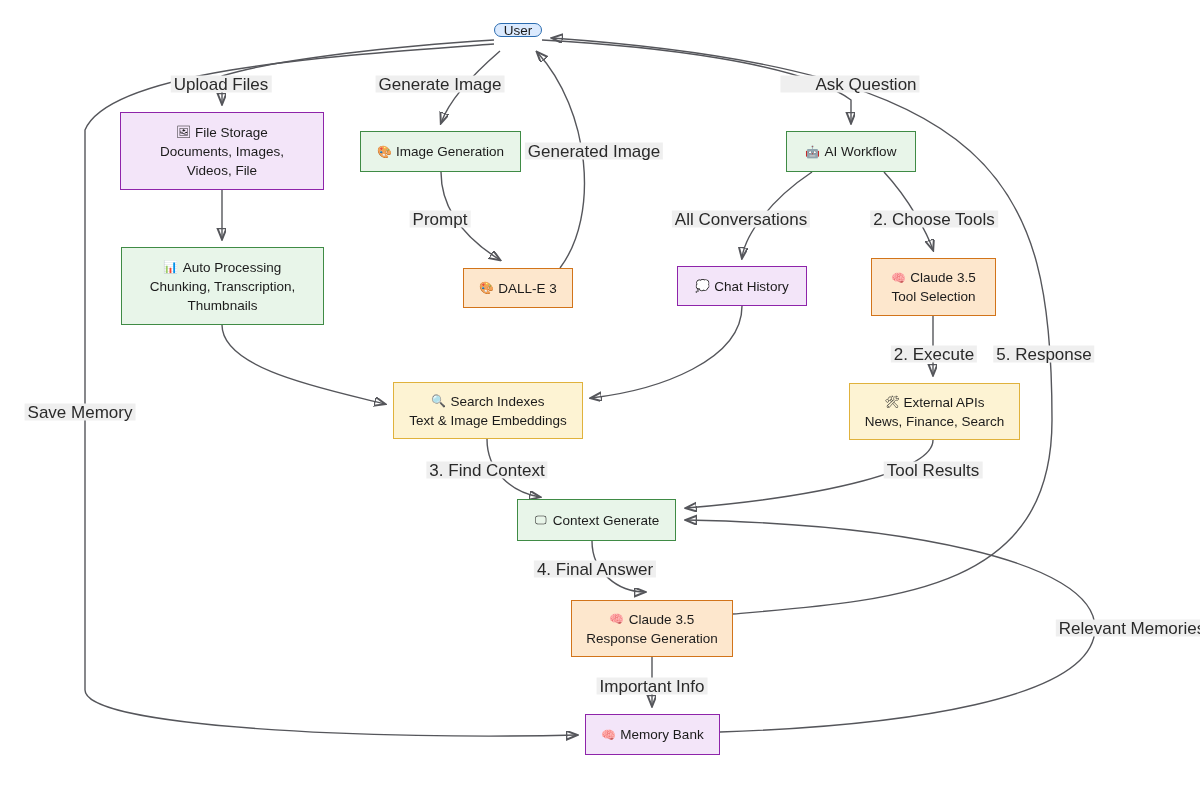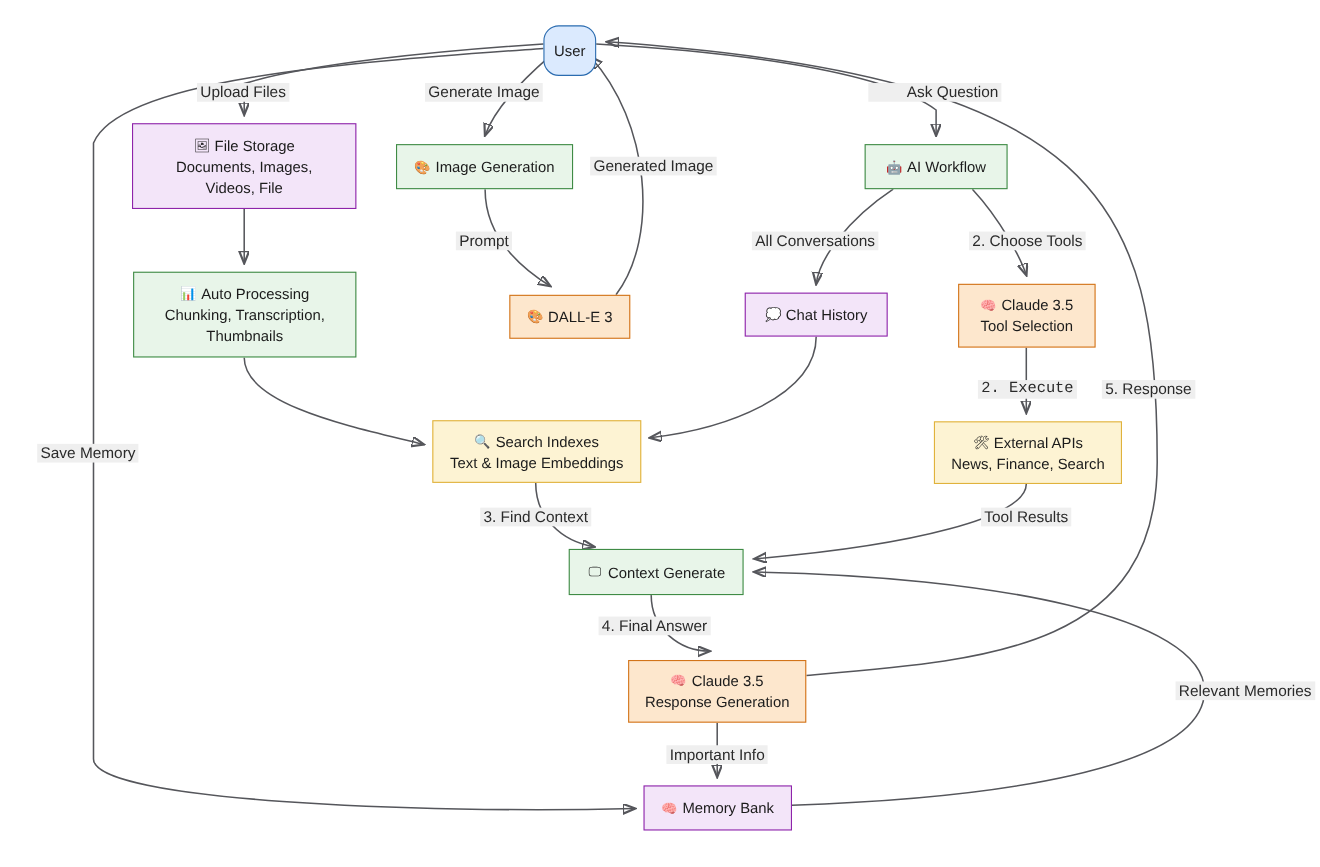--- a/index.html
+++ b/index.html
@@ -78,21 +78,21 @@
     border-color: #d2741a;
   }
   .n-yellow {
     background: #fdf3d3;
     border-color: #e0b23c;
   }
   .elabel {
     position: absolute;
     background: #efefef;
     color: #2a2a2a;
-    font-size: 14px;
+    font-size: 17px;
     line-height: 15px;
     padding: 1px 3px;
     white-space: nowrap;
     transform: translate(-50%, -50%);
   }
 </style>
 </head>
 <body>
 
 <div id="canvas">
@@ -134,21 +134,21 @@
 
     <path d="M733,614 C900,600 1052,590 1052,420 C1052,180 1000,70 552,38" marker-end="url(#ah)"></path>
 
     <path d="M652,657 L652,706" marker-end="url(#ah)"></path>
 
     <path d="M494,44 C330,56 110,70 85,130 L85,690 C85,728 380,740 577,735" marker-end="url(#ah)"></path>
 
     <path d="M720,732 C900,726 1095,700 1095,628 C1095,560 900,524 686,520" marker-end="url(#ah)"></path>
   </svg>
 
-  <div class="node n-user" style="left:494px; top:23px; width:48px; height:46px;">
+  <div class="node n-user" style="left:494px; top:23px; width:48px; height:14px;">
     <span class="ln">User</span>
   </div>
 
   <div class="node n-purple" style="left:120px; top:112px; width:204px; height:78px;">
     <span class="ln with-ico">
       <span class="ico">🖼</span>
       <span>File Storage</span>
     </span>
     <span class="ln">Documents, Images,</span>
     <span class="ln">Videos, File</span>
@@ -237,21 +237,21 @@
     </span>
   </div>
 
   <div class="elabel" style="left:221px;  top:84px;">Upload Files</div>
   <div class="elabel" style="left:440px;  top:84px;">Generate Image</div>
   <div class="elabel" style="left:594px;  top:151px;">Generated Image</div>
   <div class="elabel" style="left:850px;  top:84px;padding-left:35px;">Ask Question</div>
   <div class="elabel" style="left:440px;  top:219px;">Prompt</div>
   <div class="elabel" style="left:741px;  top:219px;">All Conversations</div>
   <div class="elabel" style="left:934px;  top:219px;">2. Choose Tools</div>
-  <div class="elabel" style="left:934px;  top:354px;font-family:Liberation Mono, monospace;">2. Execute</div>
+  <div class="elabel" style="left:934px;  top:354px;">2. Execute</div>
   <div class="elabel" style="left:1044px; top:354px;">5. Response</div>
   <div class="elabel" style="left:80px;   top:412px;">Save Memory</div>
   <div class="elabel" style="left:487px;  top:470px;">3. Find Context</div>
   <div class="elabel" style="left:933px;  top:470px;">Tool Results</div>
   <div class="elabel" style="left:595px;  top:569px;">4. Final Answer</div>
   <div class="elabel" style="left:1132px; top:628px;">Relevant Memories</div>
   <div class="elabel" style="left:652px;  top:686px;">Important Info</div>
 
 </div>
 

